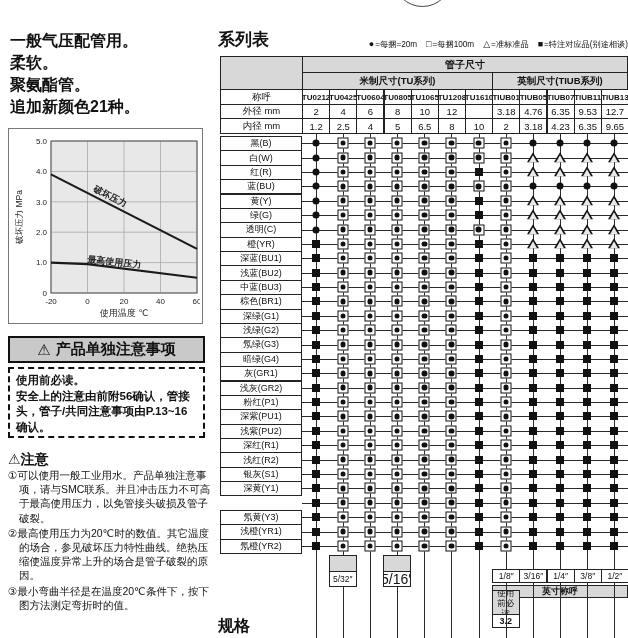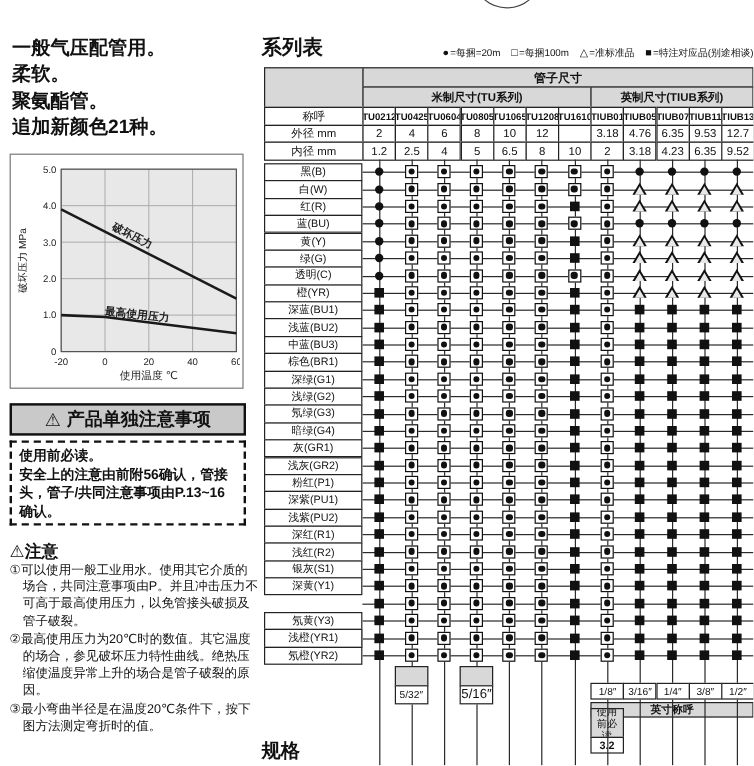--- a/index.html
+++ b/index.html
@@ -121,21 +121,21 @@
   </div>
   <div id="dashed-box">
     <div>使用前必读。</div>
     <div>安全上的注意由前附56确认，管接头，管子/共同注意事项由P.13~16确认。</div>
   </div>
 
   <div id="notice-heading">
     <span>⚠</span><span>注意</span>
   </div>
   <div id="notes">
-      <div class="note-item">①可以使用一般工业用水。使用其它介质的场合，共同注意事项由P。并且冲击压力不可高于最高使用压力，以免管接头破损及管子破裂。</div>
+      <div class="note-item">①可以使用一般工业用水。产品单独注意事项，请与SMC联系。并且冲击压力不可高于最高使用压力，以免管接头破损及管子破裂。</div>
       <div class="note-item">②最高使用压力为20℃时的数值。其它温度的场合，参见破坏压力特性曲线。绝热压缩使温度异常上升的场合是管子破裂的原因。</div>
       <div class="note-item">③最小弯曲半径是在温度20℃条件下，按下图方法测定弯折时的值。</div>
     </div>
 
   <div id="spec-heading">规格</div>
 
   <div id="tbl-title">系列表</div>
   <div id="legend">
       <div class="legend-item">
         <span class="mini-sym">●</span>
@@ -195,21 +195,21 @@
       <div class="cell" style="left: 519.333px; top: 104px; width: 28.1667px; height: 15px; font-size: 9.5px;">4.76</div>
       <div class="cell" style="left: 519.333px; top: 118px; width: 28.1667px; height: 16px; font-size: 9.5px;">3.18</div>
       <div class="cell bold" style="left: 546.5px; top: 89px; width: 28.1667px; height: 16px; font-size: 8px;">TIUB07</div>
       <div class="cell" style="left: 546.5px; top: 104px; width: 28.1667px; height: 15px; font-size: 9.5px;">6.35</div>
       <div class="cell" style="left: 546.5px; top: 118px; width: 28.1667px; height: 16px; font-size: 9.5px;">4.23</div>
       <div class="cell bold" style="left: 573.667px; top: 89px; width: 28.1667px; height: 16px; font-size: 8px;">TIUB11</div>
       <div class="cell" style="left: 573.667px; top: 104px; width: 28.1667px; height: 15px; font-size: 9.5px;">9.53</div>
       <div class="cell" style="left: 573.667px; top: 118px; width: 28.1667px; height: 16px; font-size: 9.5px;">6.35</div>
       <div class="cell bold" style="left: 600.833px; top: 89px; width: 28.1667px; height: 16px; font-size: 8px;">TIUB13</div>
       <div class="cell" style="left: 600.833px; top: 104px; width: 28.1667px; height: 15px; font-size: 9.5px;">12.7</div>
-      <div class="cell" style="left: 600.833px; top: 118px; width: 28.1667px; height: 16px; font-size: 9.5px;">9.52</div>
+      <div class="cell" style="left: 600.833px; top: 118px; width: 28.1667px; height: 16px; font-size: 9.5px;">9.65</div>
       <div class="vline" style="left: 315.6px; top: 133px; height: 505px;"></div>
       <div class="vline" style="left: 342.8px; top: 133px; height: 505px;"></div>
       <div class="vline" style="left: 369.9px; top: 133px; height: 505px;"></div>
       <div class="vline" style="left: 397.1px; top: 133px; height: 505px;"></div>
       <div class="vline" style="left: 424.3px; top: 133px; height: 505px;"></div>
       <div class="vline" style="left: 451.4px; top: 133px; height: 505px;"></div>
       <div class="vline" style="left: 478.6px; top: 133px; height: 505px;"></div>
       <div class="vline" style="left: 505.8px; top: 133px; height: 505px;"></div>
       <div class="vline" style="left: 532.9px; top: 133px; height: 505px;"></div>
       <div class="vline" style="left: 560.1px; top: 133px; height: 505px;"></div>
@@ -617,20 +617,20 @@
       <div class="sym sym-b" style="left: 451.4px; top: 545.8px;"></div>
       <div class="sym sym-s" style="left: 478.6px; top: 545.8px;"></div>
       <div class="sym sym-b" style="left: 505.8px; top: 545.8px;"></div>
       <div class="sym sym-s" style="left: 532.9px; top: 545.8px;"></div>
       <div class="sym sym-s" style="left: 560.1px; top: 545.8px;"></div>
       <div class="sym sym-s" style="left: 587.3px; top: 545.8px;"></div>
       <div class="sym sym-s" style="left: 614.4px; top: 545.8px;"></div>
       <div class="cell gray" style="left: 328.95px; top: 555px; width: 27.6px; height: 17px;"></div>
       <div class="cell" style="left: 328.95px; top: 571px; width: 27.6px; height: 16px; font-size: 8.5px;">5/32″</div>
       <div class="cell gray" style="left: 383.283px; top: 555px; width: 27.6px; height: 17px;"></div>
-      <div class="cell" style="left: 383.283px; top: 571px; width: 27.6px; height: 16px; font-size: 11px; text-align: right;">5/16″</div>
+      <div class="cell" style="left: 383.283px; top: 571px; width: 27.6px; height: 16px; font-size: 14px; text-align: right;">5/16″</div>
       <div class="cell" style="left: 492.2px; top: 569px; width: 28.2px; height: 14px; font-size: 8.5px;">1/8″</div>
       <div class="cell" style="left: 519.3px; top: 569px; width: 28.2px; height: 14px; font-size: 8.5px;">3/16″</div>
       <div class="cell" style="left: 546.5px; top: 569px; width: 28.2px; height: 14px; font-size: 8.5px;">1/4″</div>
       <div class="cell" style="left: 573.7px; top: 569px; width: 28.2px; height: 14px; font-size: 8.5px;">3/8″</div>
       <div class="cell" style="left: 600.8px; top: 569px; width: 28.2px; height: 14px; font-size: 8.5px;">1/2″</div>
     </div>
 </div>
 
 </body></html>

